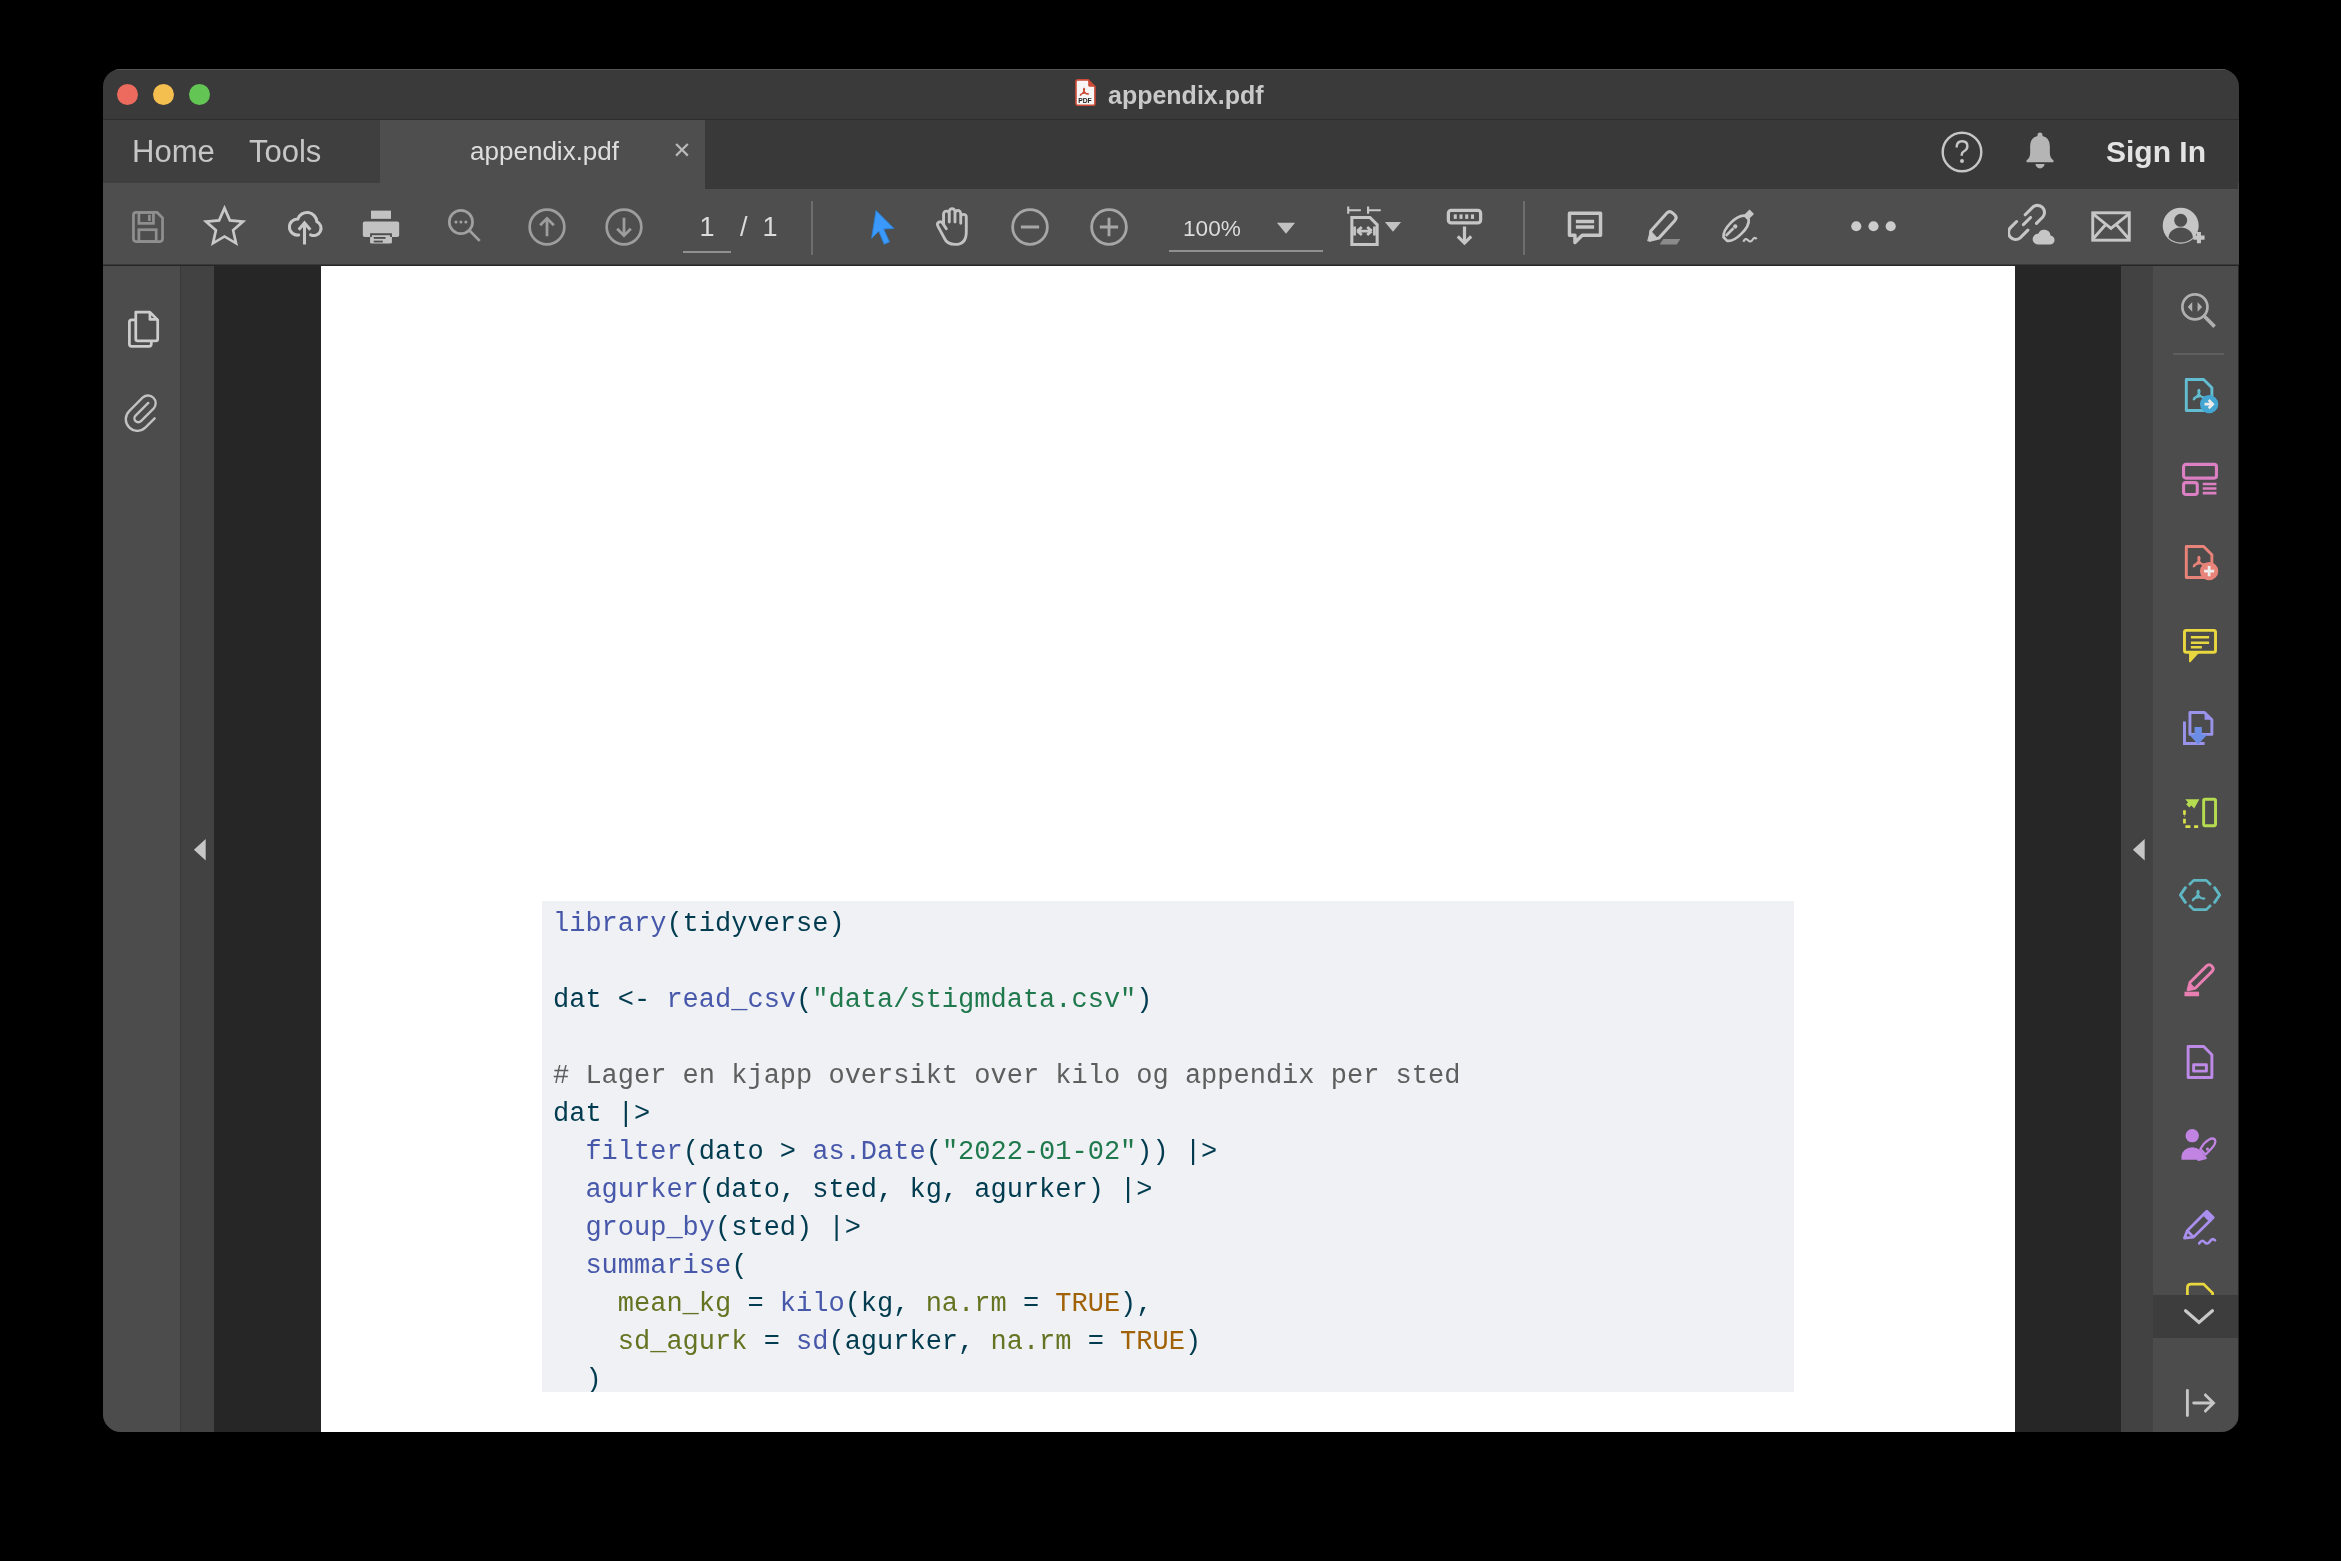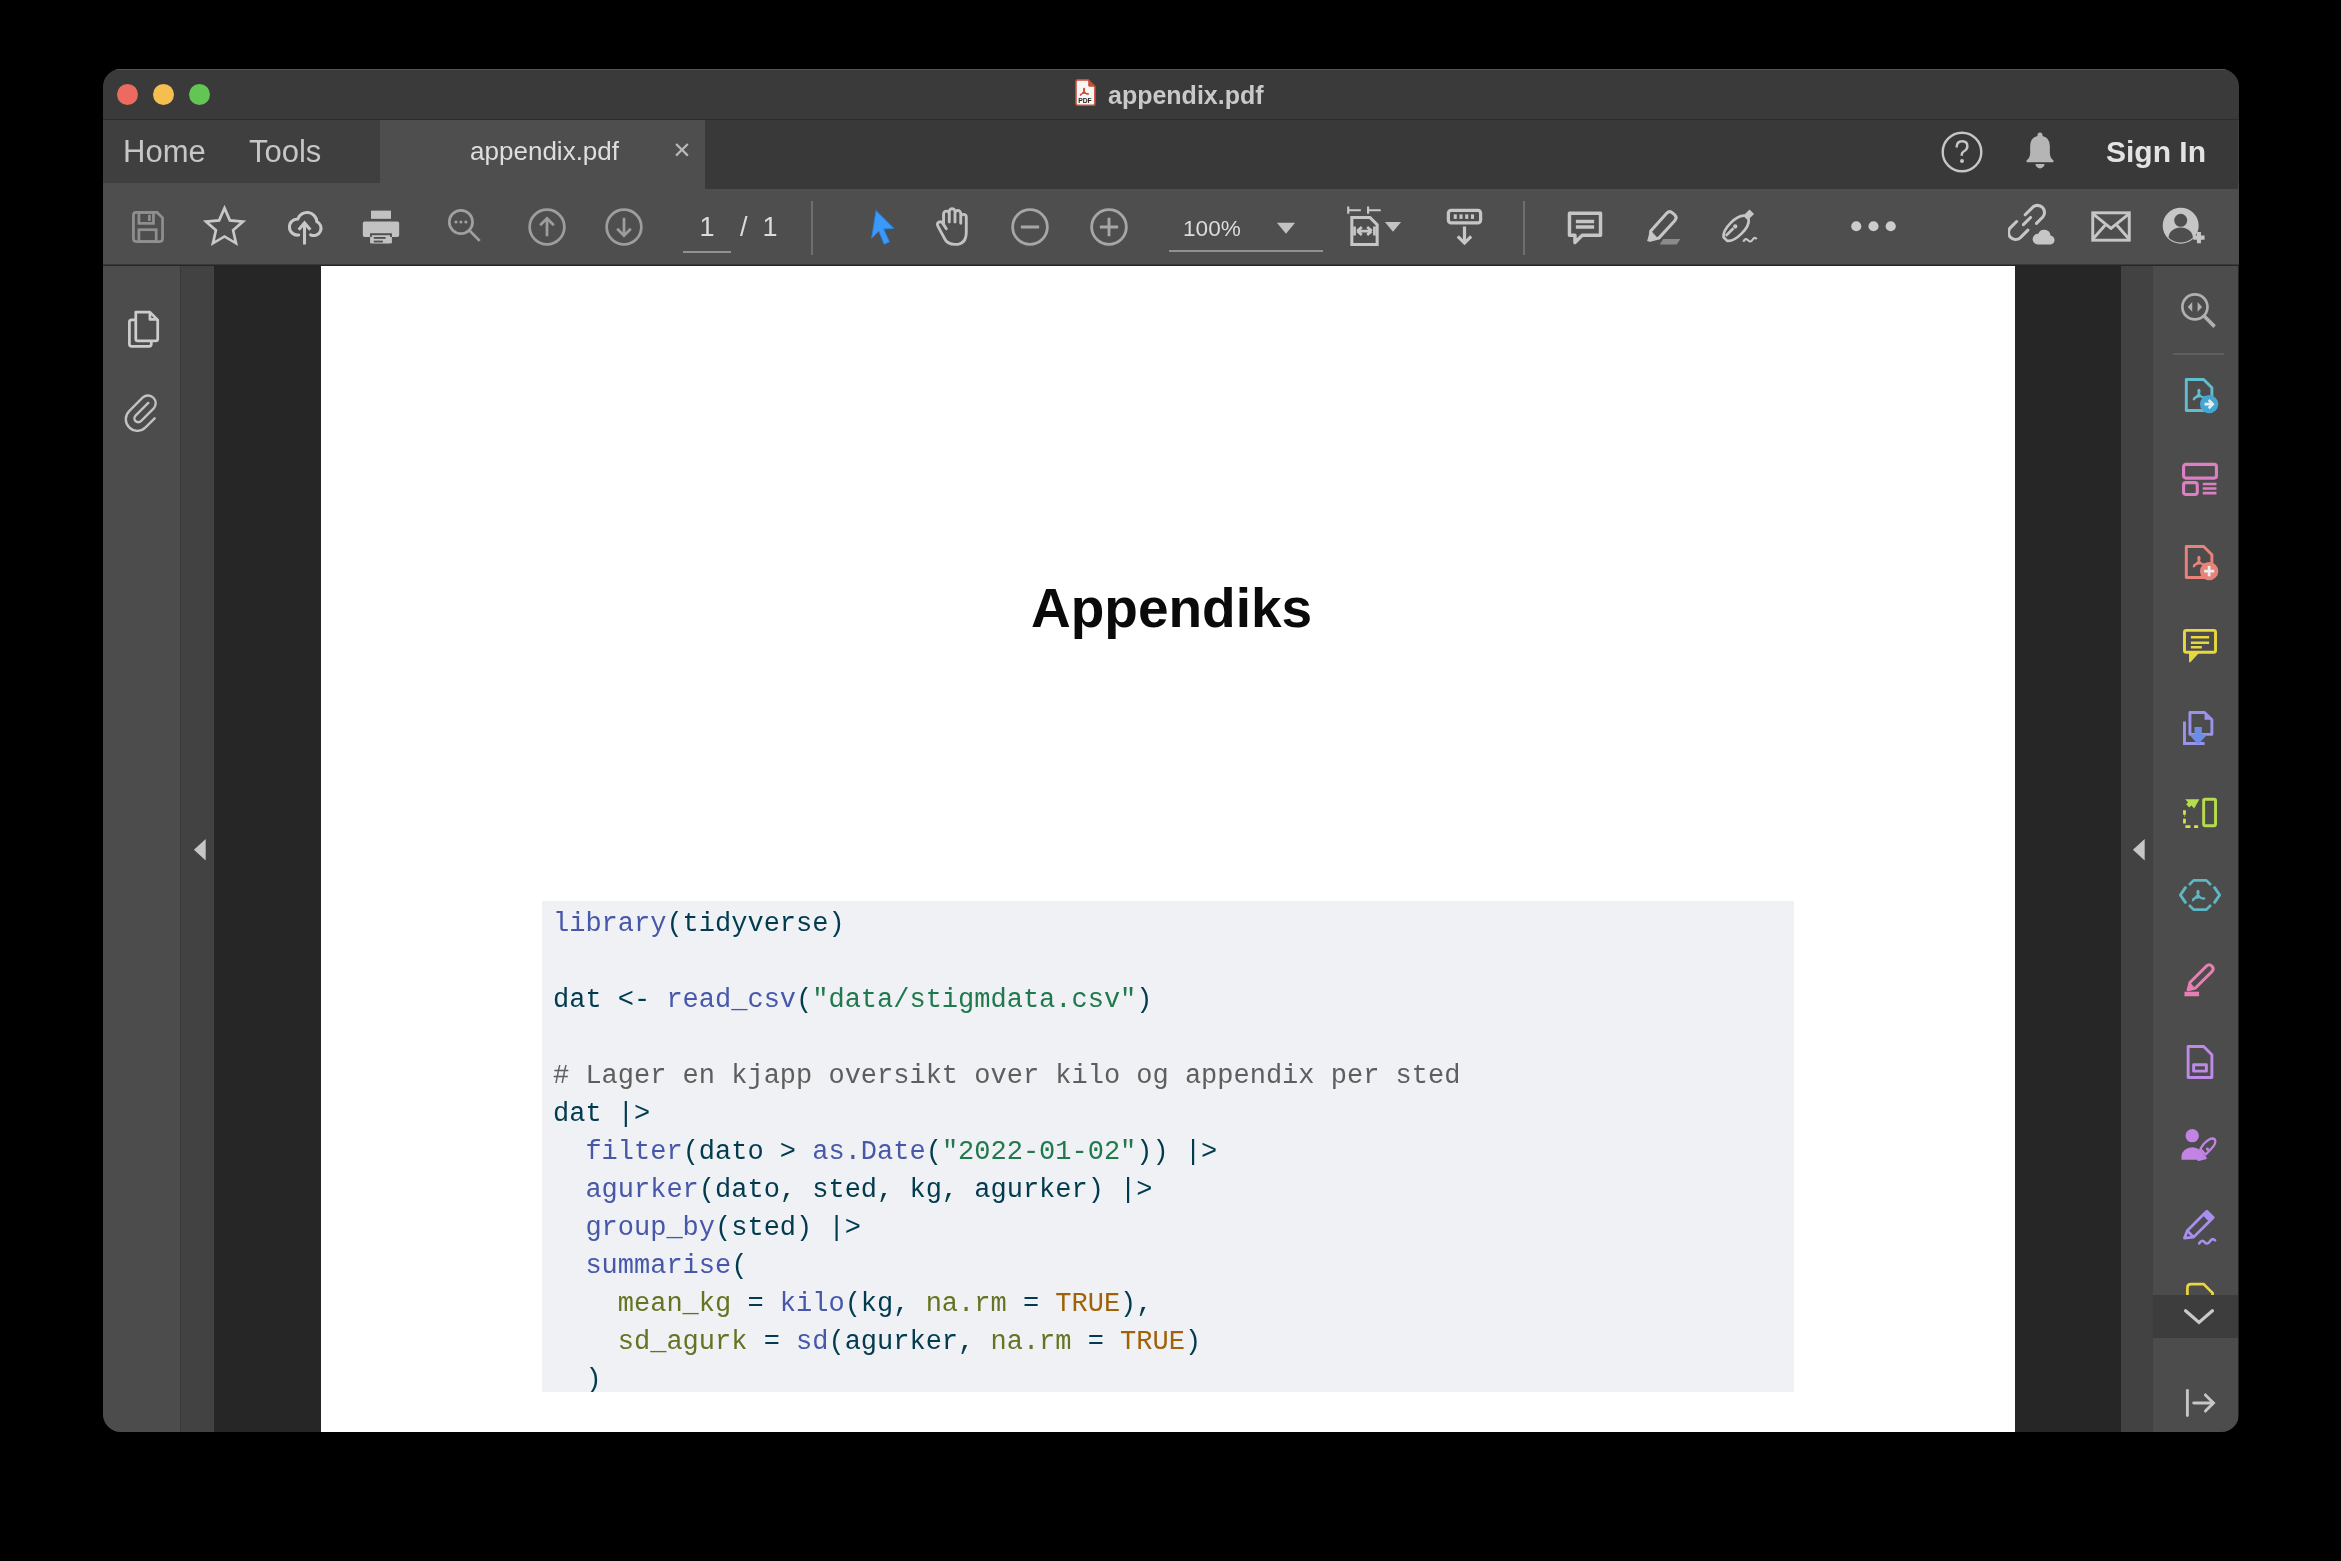--- a/index.html
+++ b/index.html
@@ -22,21 +22,21 @@
 #page{left:218px;top:197px;width:1694px;height:1166px;background:#fff}
 
 .tl{width:21px;height:21px;border-radius:50%;top:14.5px}
 #tl1{left:13.6px;background:#ed6a5e}
 #tl2{left:50px;background:#f5bf4f}
 #tl3{left:86px;background:#62c554}
 
 #wtitle{left:1005px;top:0;height:51px;line-height:53px;color:#c9c9c9;font-weight:bold;font-size:25px}
 
 .menutext{color:#c6c6c6;font-size:31px;top:51px;height:63px;line-height:63px}
-#mHome{left:20px}
+#mHome{left:29px}
 #mTools{left:146px}
 #tabtext{left:277px;width:239px;text-align:right;color:#dedede;font-size:26px;top:51px;height:63px;line-height:63px}
 #tabx{left:561px;top:51px;width:36px;height:63px;line-height:62px;color:#b9b9b9;font-size:22.6px;text-align:center}
 #signin{z-index:3;left:2003px;top:51px;height:63px;line-height:63px;color:#e3e3e3;font-weight:bold;font-size:30px}
 
 #h1{left:3.6px;top:315px;width:1694px;text-align:center;color:#0a0a0a;font-weight:bold;font-size:55px;line-height:1}
 #code{left:221px;top:635px;width:1252px;height:491px;background:#eff1f4;padding:3.6px 0 0 11px;font-family:"Liberation Mono",monospace;font-size:27px;line-height:38px;overflow:hidden;white-space:pre;color:#003b4f}
 .fu{color:#4758ab}.st{color:#20794d}.co{color:#5e5e5e}.cn{color:#a16207}.at{color:#657422}
 .ic{position:absolute}
 .tbtext{position:absolute;color:#dcdcdc;font-size:26px}
@@ -52,21 +52,20 @@
   <div class="abs" id="menurow"></div>
   <div class="abs" id="menurowR"></div>
   <div class="abs" id="tab"></div>
   <div class="abs" id="toolbar"></div>
   <div class="abs" id="leftbar"></div>
   <div class="abs" id="lstrip"></div>
   <div class="abs" id="docbg"></div>
   <div class="abs" id="rstrip"></div>
   <div class="abs" id="rightbar"></div>
   <div class="abs" id="page">
-    <div class="abs" id="h1">Appendiks</div>
     <div class="abs" id="code"><span class="fu">library</span>(tidyverse)
 
 dat &lt;- <span class="fu">read_csv</span>(<span class="st">"data/stigmdata.csv"</span>)
 
 <span class="co"># Lager en kjapp oversikt over kilo og appendix per sted</span>
 dat |&gt;
   <span class="fu">filter</span>(dato &gt; <span class="fu">as.Date</span>(<span class="st">"2022-01-02"</span>)) |&gt;
   <span class="fu">agurker</span>(dato, sted, kg, agurker) |&gt;
   <span class="fu">group_by</span>(sted) |&gt;
   <span class="fu">summarise</span>(

